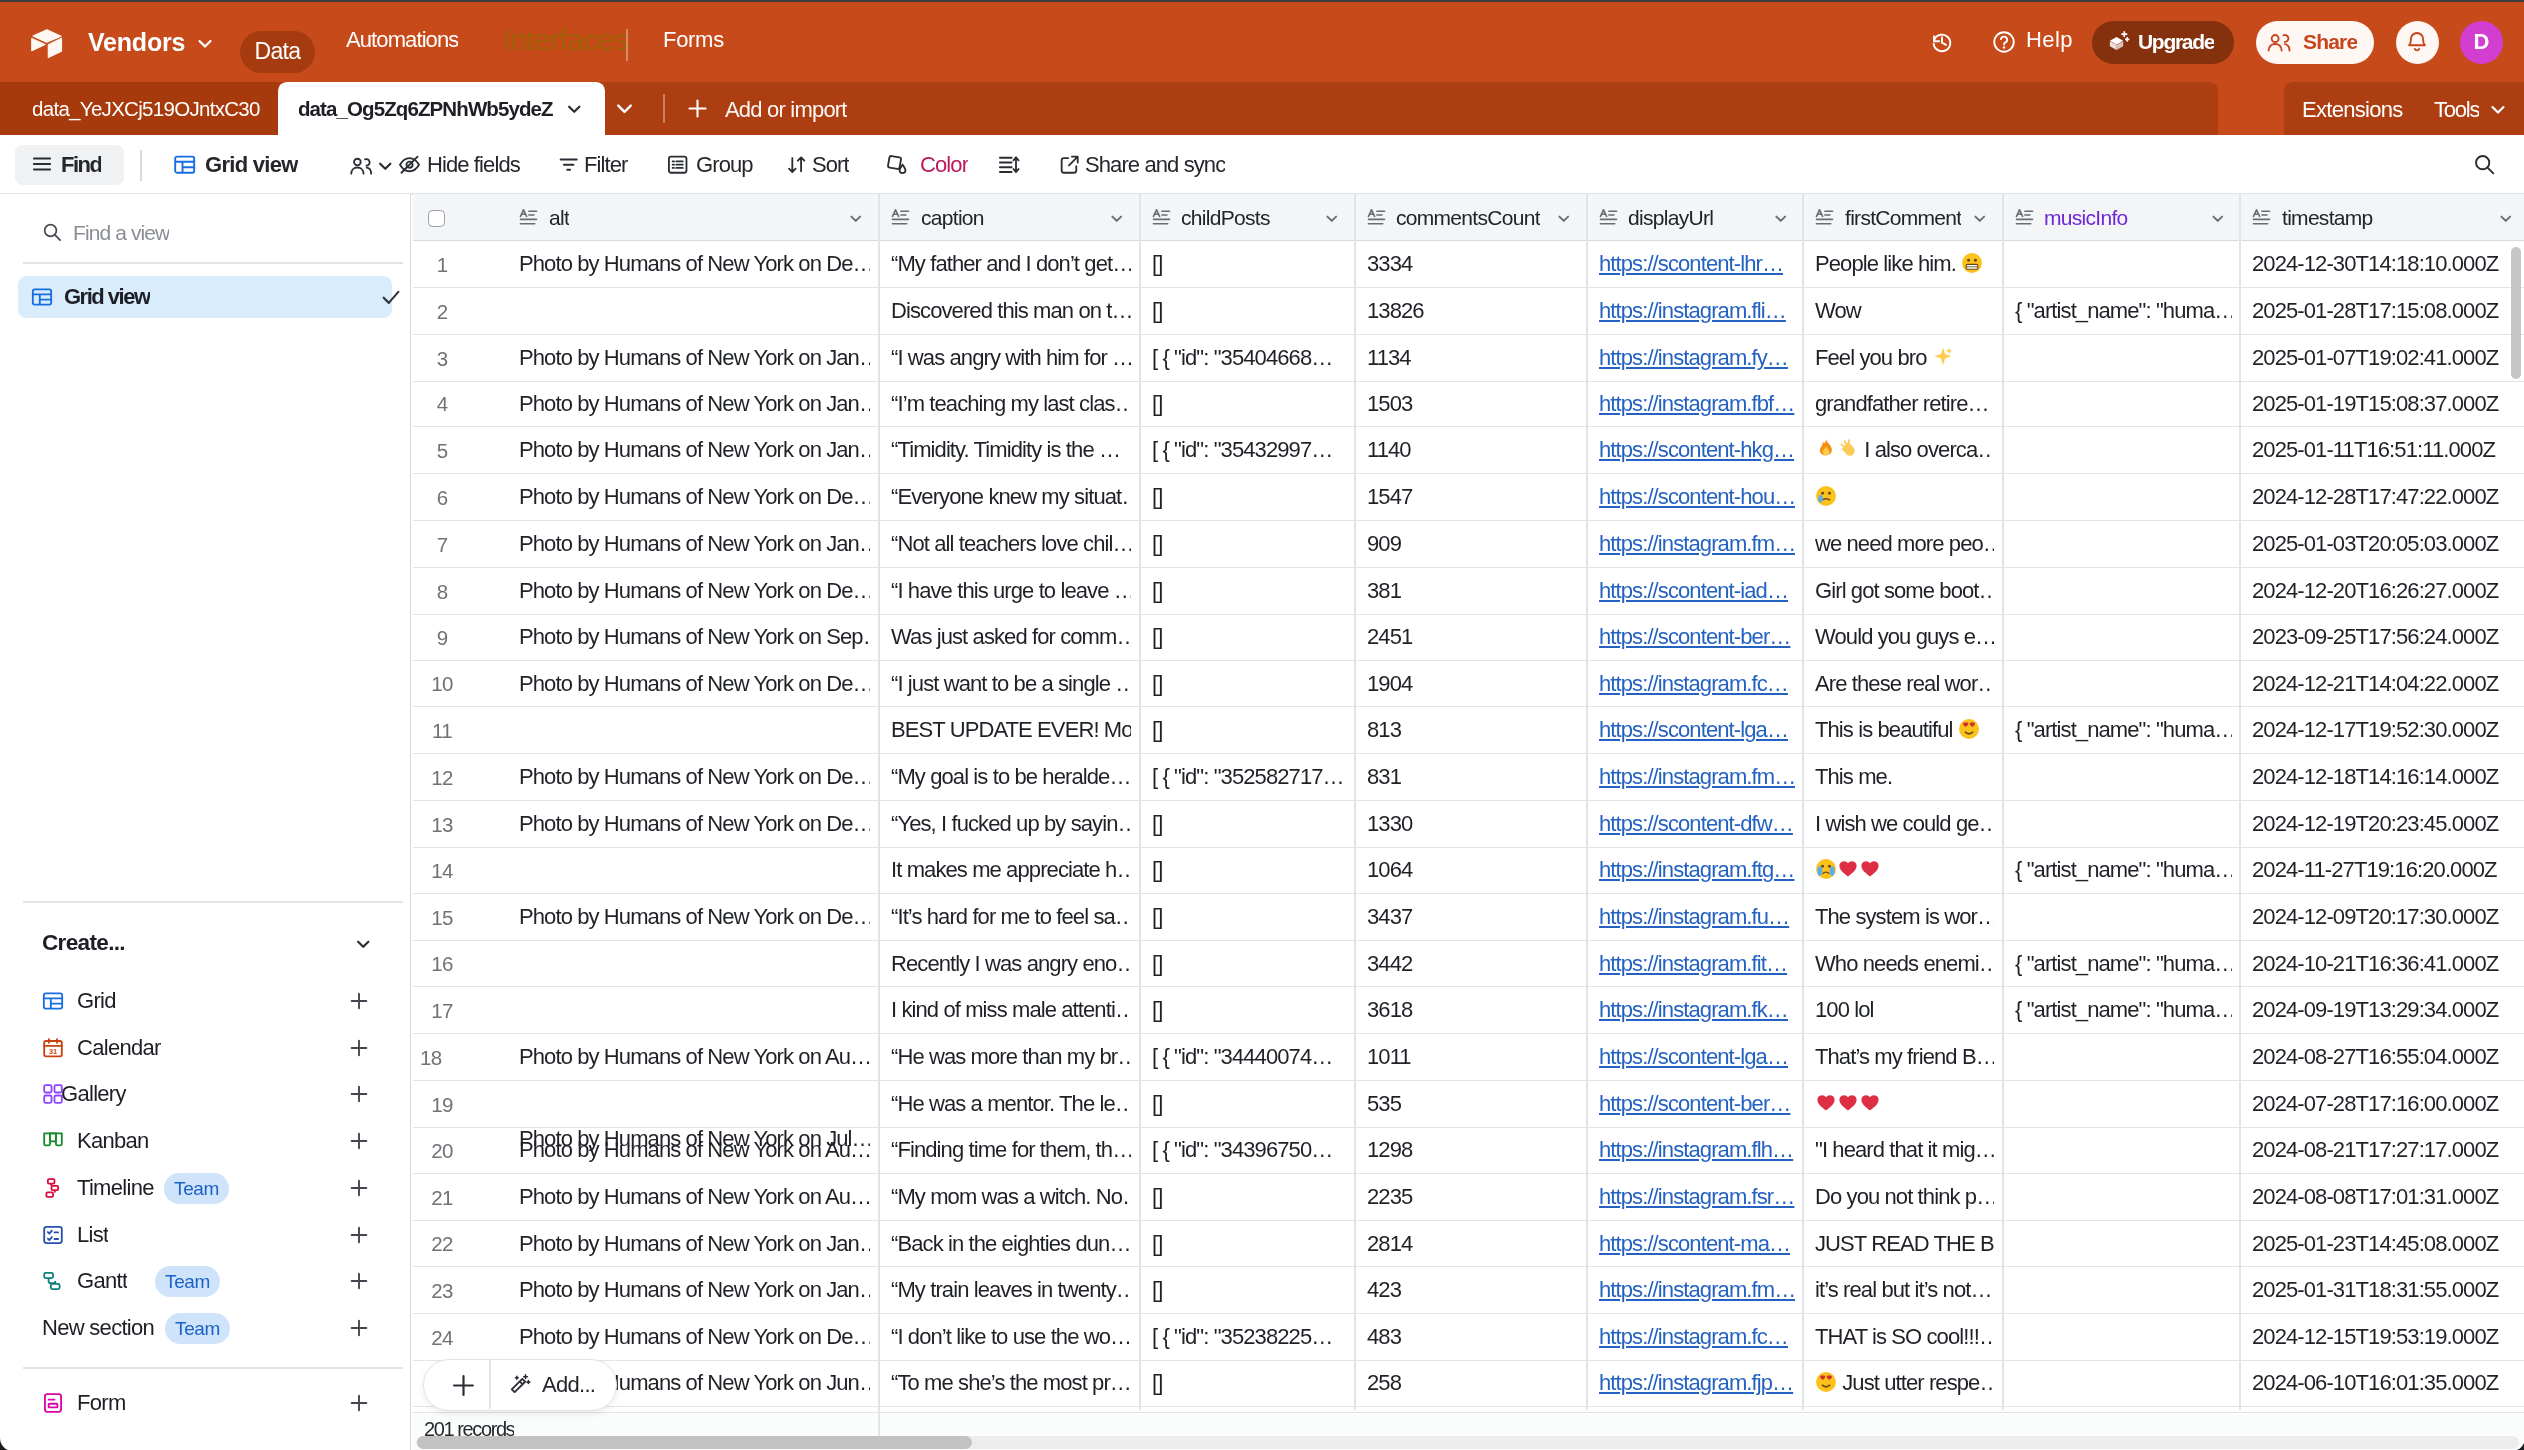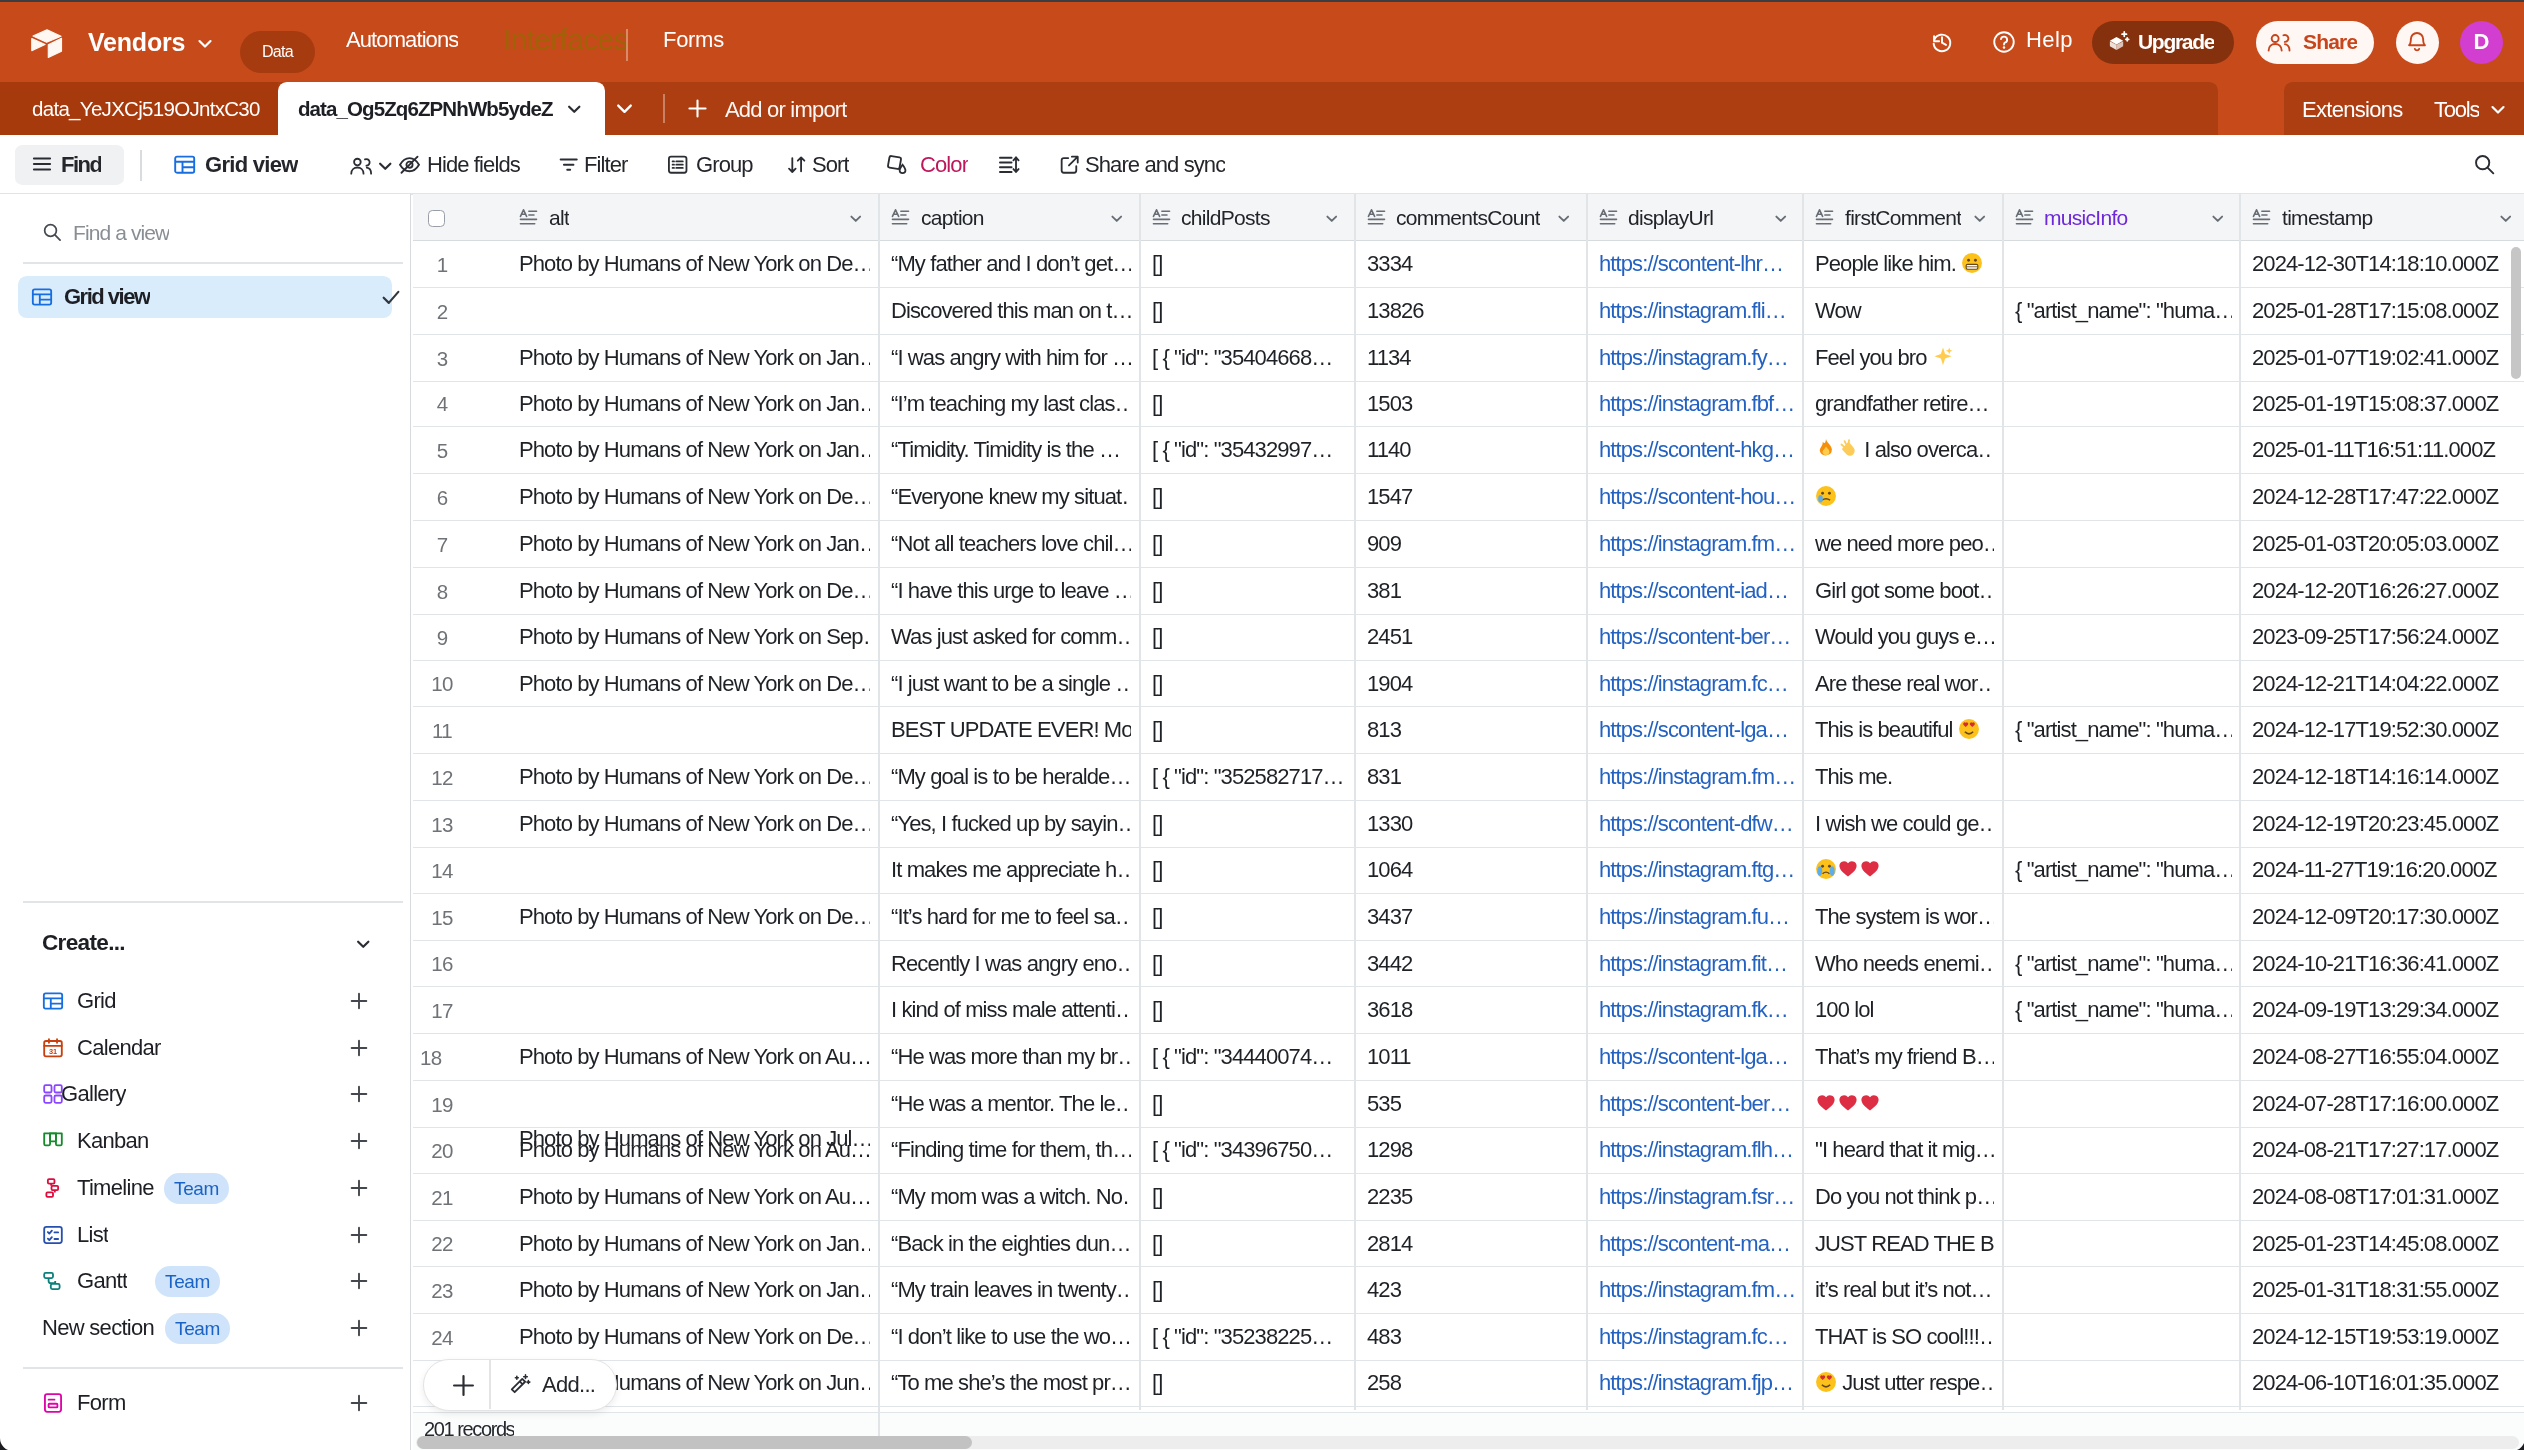--- a/index.html
+++ b/index.html
@@ -1,40 +1,40 @@
 <!DOCTYPE html>
 <html style="font-size:11.7px"><head><meta charset="utf-8"><title>v</title><style>
 * { margin:0; padding:0; box-sizing:border-box; }
 html,body { width:2525px; height:1451px; overflow:hidden; background:#fff;
   font-family:"Liberation Sans",sans-serif; -webkit-font-smoothing:antialiased; }
 .a { position:absolute; }
 .nw { white-space:nowrap; overflow:hidden; }
 .cell { position:absolute; white-space:nowrap; overflow:hidden; font-size:22px;
   letter-spacing:-0.9px; color:#1e2126; }
-.lk { color:#2462c2; text-decoration-thickness:1.5px; text-underline-offset:2.2px; }
+.lk { color:#2462c2; text-decoration:underline; text-decoration-thickness:1.5px; text-underline-offset:2.2px; }
 .em { width:22px; height:22px; display:inline-block; vertical-align:-2.9px; }
 .vline { position:absolute; width:1.5px; background:#e2e5e7; }
 .hline { position:absolute; height:1.5px; background:#e2e5e7; }
 svg { display:inline-block; vertical-align:middle; }
 </style></head><body>
 <div class="a" style="left:0;top:0;width:2525px;height:2.2px;background:#3b3d40"></div>
 <div class="a" style="left:0;top:2.2px;width:1.5px;height:1449px;background:#8a8f94;opacity:.55"></div>
 <div class="a" style="left:0;top:2.2px;width:2525px;height:80px;background:#c74a1b"></div>
 <div class="a" style="left:31px;top:28.5px"><svg class="" width="32" height="29" viewBox="0 0 44 40" fill="none">
       <g fill="#fef7f2" stroke="#fef7f2" stroke-width="1.6" stroke-linejoin="round">
         <path d="M22 1 L41.3 10 L21.5 18.3 L2.7 9.6z"></path>
         <path d="M1 13.2 L19.3 21.4 L1 29.8z"></path>
         <path d="M23.8 21.6 L42 12.8 L42 30.6 L23.8 39.2z"></path>
       </g>
     </svg></div>
 <div class="a nw" style="left:88px;top:28px;font-size:25px;font-weight:bold;color:#fff;letter-spacing:-0.2px">Vendors</div>
 <div class="a" style="left:194px;top:33px"><svg class="" width="22" height="22" viewBox="0 0 30 30" fill="none">
       <path d="M7.5 11 l7.5 7.5 L22.5 11" stroke="#fff" stroke-width="3" stroke-linecap="round" stroke-linejoin="round"></path>
     </svg></div>
-<div class="a" style="left:240px;top:31px;width:75px;height:42px;border-radius:21px;background:#a63b10;color:#fff;font-size:16px;letter-spacing:-0.7px;text-align:center;line-height:41px">Data</div>
+<div class="a" style="left:240px;top:31px;width:75px;height:42px;border-radius:21px;background:#a63b10;color:#fff;font-size:23px;letter-spacing:-0.7px;text-align:center;line-height:41px">Data</div>
 <div class="a nw" style="left:346px;top:40px;transform:translateY(-50%);font-size:22px;letter-spacing:-0.9px;color:#fff">Automations</div>
 <div class="a nw" style="left:503px;top:40px;transform:translateY(-50%);font-size:30px;letter-spacing:-0.7px;color:#a16207">Interfaces</div>
 <div class="a" style="left:626px;top:29px;width:1.5px;height:32px;background:rgba(255,255,255,.35)"></div>
 <div class="a nw" style="left:663px;top:40px;transform:translateY(-50%);font-size:22px;letter-spacing:-0.3px;color:#fff">Forms</div>
 <div class="a" style="left:1929px;top:28.5px"><svg class="" width="26" height="26" viewBox="0 0 36 36" fill="none">
       <path d="M7 10 V17 H14" stroke="#fff" stroke-width="2.7" stroke-linecap="round" stroke-linejoin="round"></path>
       <path d="M7.5 14.5 a11.5 11.5 0 1 1-1 6" stroke="#fff" stroke-width="2.7" stroke-linecap="round"></path>
       <path d="M18 11.5 V19 l5.5 3" stroke="#fff" stroke-width="2.7" stroke-linecap="round"></path>
     </svg></div>
 <div class="a" style="left:1991px;top:28.5px"><svg class="" width="26" height="26" viewBox="0 0 36 36" fill="none">

